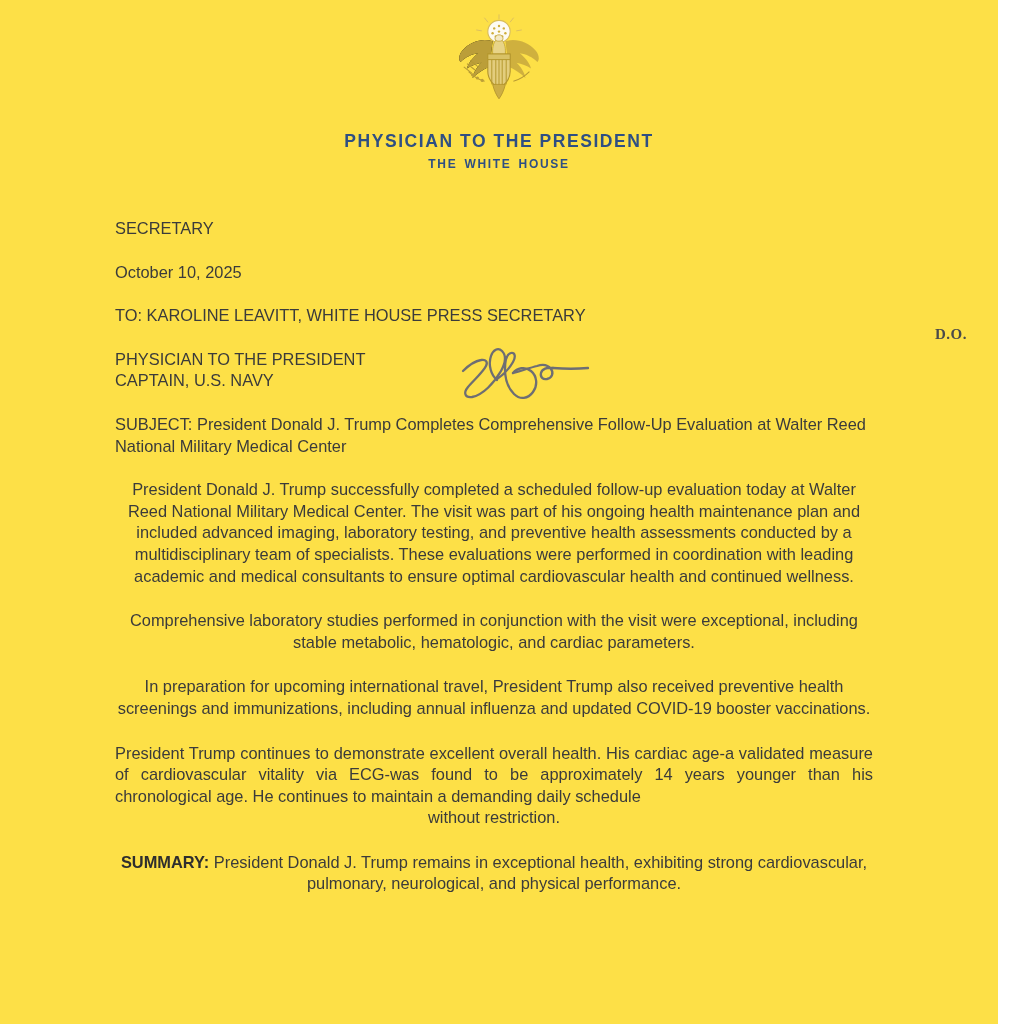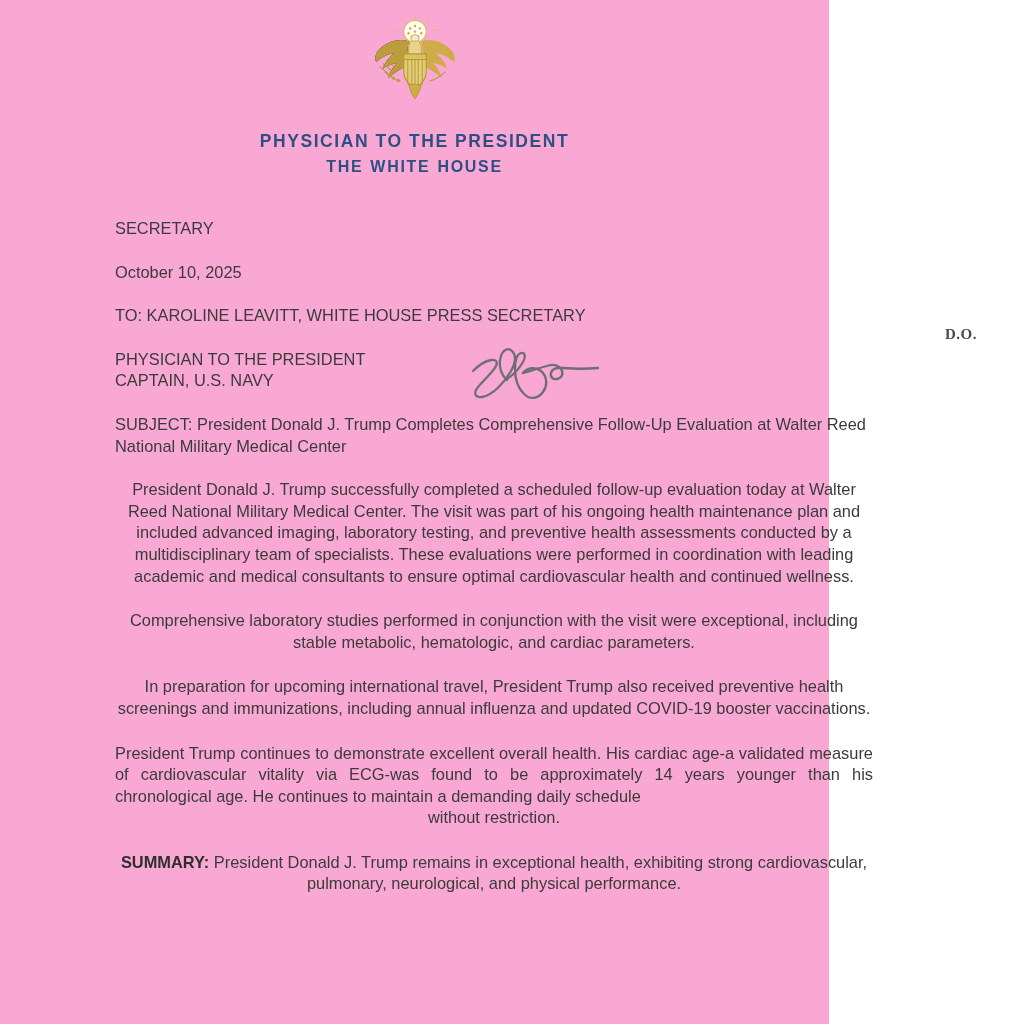--- a/index.html
+++ b/index.html
@@ -11,23 +11,23 @@
     width: 1015px;
     height: 1024px;
     overflow: hidden;
     font-family: "Liberation Sans", sans-serif;
     color: #3b3b3b;
     -webkit-font-smoothing: antialiased;
   }
 
   .page {
     position: relative;
-    width: 829px;
+    width: 998px;
     height: 1024px;
-    background: #f9a8d4;
+    background: #fde047;
     box-sizing: border-box;
   }
 
   
   .letterhead {
     text-align: center;
     padding-top: 14px;
   }
   .seal {
     width: 96px;
@@ -38,21 +38,21 @@
   .lh-title {
     margin-top: 22px;
     font-size: 17.5px;
     font-weight: bold;
     letter-spacing: 1.55px;
     color: #2f4f83;
     line-height: 1.1;
   }
   .lh-sub {
     margin-top: 7px;
-    font-size: 16px;
+    font-size: 12px;
     font-weight: bold;
     letter-spacing: 1.7px;
     color: #2f4f83;
     line-height: 1.1;
     text-align: center;
   }
   .lh-sub .gap { display: inline-block; width: 7px; }
 
   
   .content {
@@ -82,21 +82,21 @@
     text-align: justify;
     text-justify: inter-word;
   }
   .para.justify > .lastline { text-align: center; }
 
   .from-row {
     position: relative;
   }
   .sig-wrap {
     position: absolute;
-    left: 352px;
+    left: 342px;
     top: -14px;
     width: 190px;
     height: 70px;
     pointer-events: none;
   }
   .sig-svg { display: block; }
   .sig-do {
     position: absolute;
     left: 478px;
     top: -9px;

